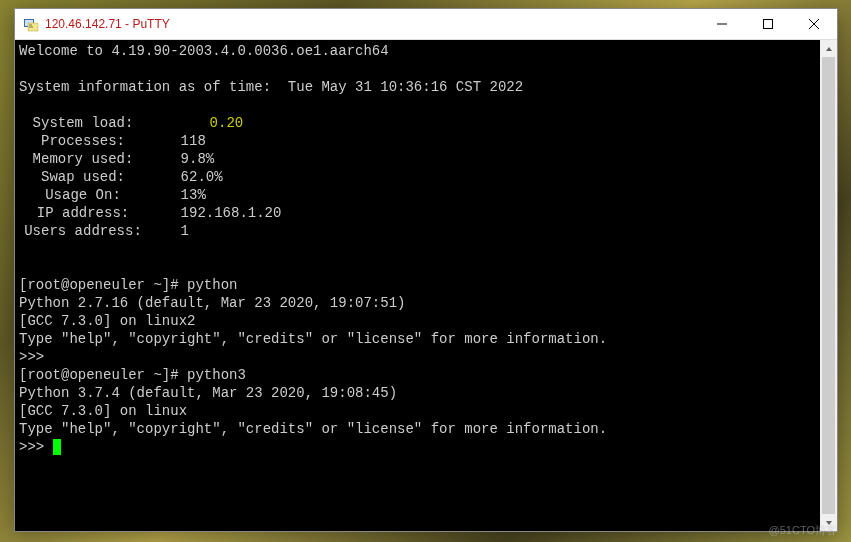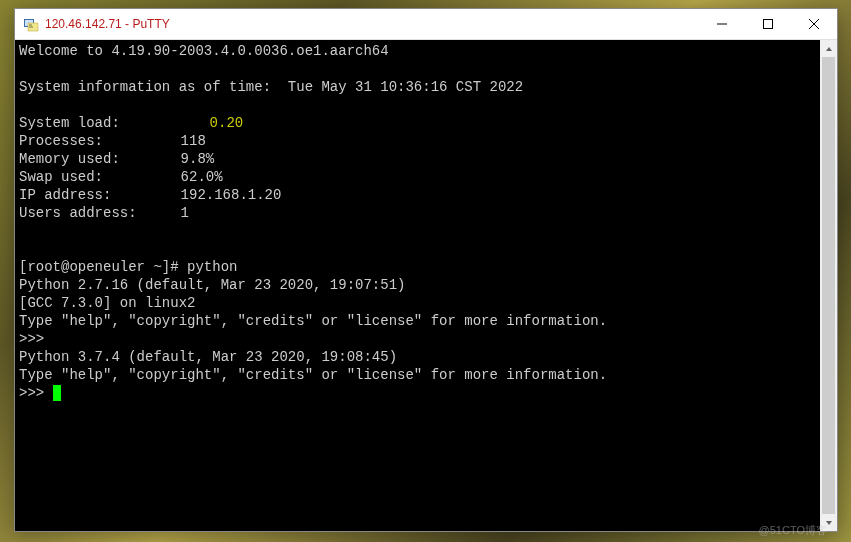--- a/index.html
+++ b/index.html
@@ -86,27 +86,27 @@
     font-size: 8px; color: #606060;
   }
   .sb-track { flex: 1; background: #f0f0f0; position: relative; }
   .sb-thumb {
     position: absolute; left: 2px; right: 2px;
     top: 0; bottom: 0;
     background: #cdcdcd;
   }
   .watermark {
     position: absolute;
-    right: 24px; bottom: 4px;
+    right: 14px; bottom: 4px;
     font-size: 11px;
     color: rgba(200,200,200,0.45);
     font-family: sans-serif;
     pointer-events: none;
   }
-  .info-label { display: inline-block; width: 128px; }
+  .info-label { display: inline-block; width: 128px; text-align: center; }
 </style>
 </head>
 <body>
 <div class="wallpaper"></div>
 
 <div class="window">
   <div class="titlebar">
     <span class="titlebar-icon">
       <svg width="16" height="16" viewBox="0 0 16 16">
         <rect x="1" y="3" width="10" height="8" fill="#3a6ea5"></rect>
@@ -137,30 +137,33 @@
 
   <div class="terminal">
     <div class="term-line">Welcome to 4.19.90-2003.4.0.0036.oe1.aarch64</div>
     <div class="term-line"></div>
     <div class="term-line"><span>System information as of time:  </span><span>Tue May 31 10:36:16 CST 2022</span></div>
     <div class="term-line"></div>
     <div class="term-line"><span class="info-label">System load:</span>    <span class="yellow">0.20</span></div>
     <div class="term-line"><span class="info-label">Processes:</span>    <span>118</span></div>
     <div class="term-line"><span class="info-label">Memory used:</span>    <span>9.8%</span></div>
     <div class="term-line"><span class="info-label">Swap used:</span>    <span>62.0%</span></div>
+    <div class="term-line"><span class="info-label">Usage On:</span>    <span>13%</span></div>
     <div class="term-line"><span class="info-label">IP address:</span>    <span>192.168.1.20</span></div>
     <div class="term-line"><span class="info-label">Users address:</span>    <span>1</span></div>
     <div class="term-line"></div>
     <div class="term-line"></div>
     <div class="term-line"><span class="prompt-root">[root@openeuler ~]# </span><span>python</span></div>
     <div class="term-line">Python 2.7.16 (default, Mar 23 2020, 19:07:51) </div>
     <div class="term-line">[GCC 7.3.0] on linux2</div>
     <div class="term-line">Type "help", "copyright", "credits" or "license" for more information.</div>
     <div class="term-line">&gt;&gt;&gt; </div>
+    <div class="term-line"><span class="prompt-root">[root@openeuler ~]# </span><span>python3</span></div>
     <div class="term-line">Python 3.7.4 (default, Mar 23 2020, 19:08:45) </div>
+    <div class="term-line">[GCC 7.3.0] on linux</div>
     <div class="term-line">Type "help", "copyright", "credits" or "license" for more information.</div>
     <div class="term-line"><span>&gt;&gt;&gt; </span><span class="cursor"></span></div>
 
     <div class="scrollbar">
       <div class="sb-btn">
         <svg width="8" height="8">
             <polygon points="4,2 7,6 1,6" fill="#606060"></polygon>
           </svg>
       </div>
       <div class="sb-track">

